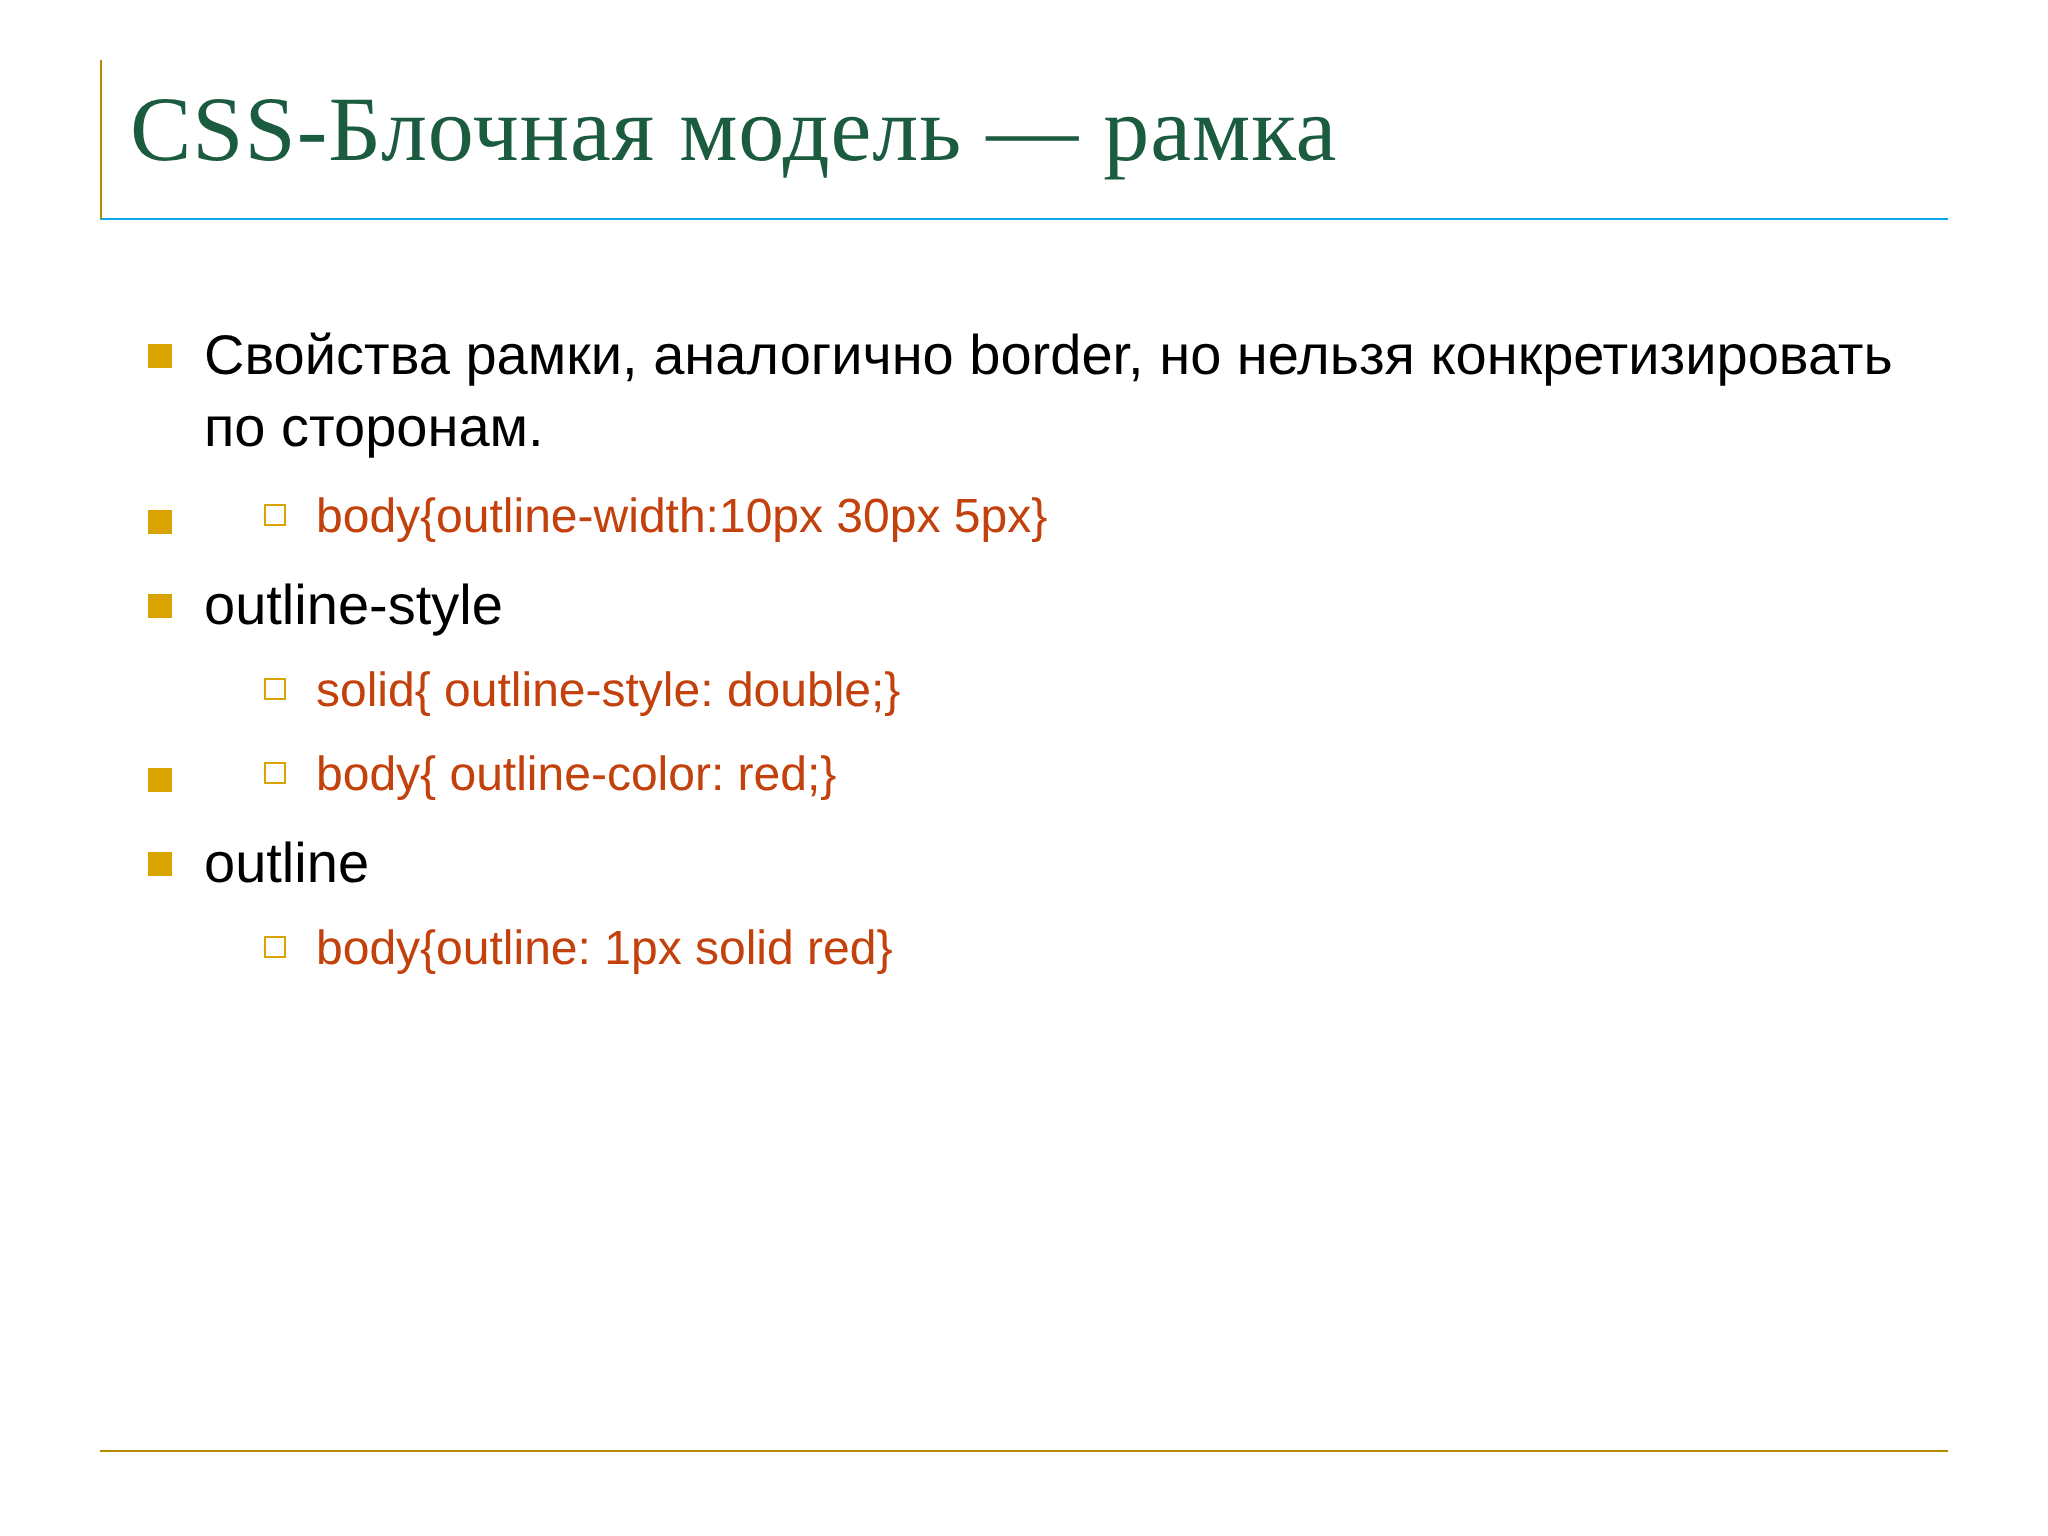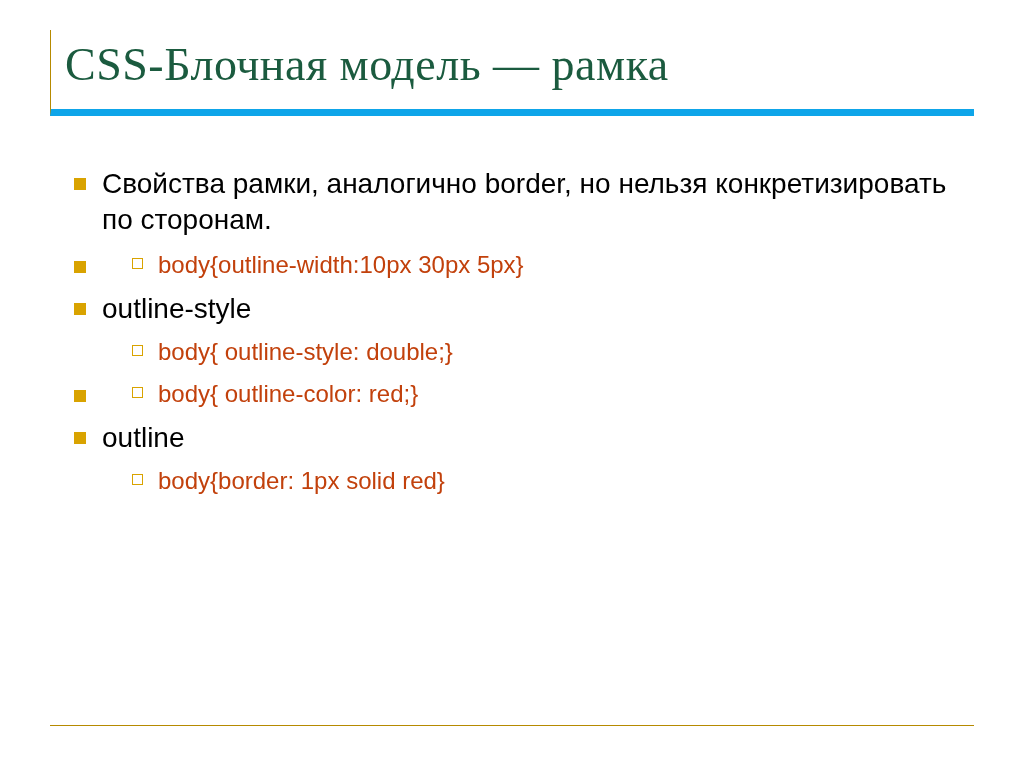--- a/index.html
+++ b/index.html
@@ -13,21 +13,21 @@
   }
   .slide {
     box-sizing: border-box;
     width: 1024px;
     height: 768px;
     padding: 30px 50px 40px 50px;
     position: relative;
   }
   .title-frame {
     border-left: 1px solid #b68a00;
-    border-bottom: 7px solid #0ea5e9;
+    border-bottom: 1px solid #0ea5e9;
     padding: 8px 0 18px 14px;
     margin-bottom: 50px;
   }
   h1.title {
     margin: 0;
     font-family: Garamond, "Times New Roman", Georgia, serif;
     font-weight: 400;
     font-size: 46px;
     color: #1b5b3f;
     letter-spacing: 0.5px;
@@ -106,38 +106,38 @@
         <li>
           <span>body{outline-width:10px 30px 5px}</span>
         </li>
       </ul>
     </li>
 
     <li>
       <span>outline-style</span>
       <ul class="lvl2">
         <li>
-          <span>body{ outline-style: double;}</span>
+          <span>solid{ outline-style: double;}</span>
         </li>
       </ul>
     </li>
 
     <li>
       <ul class="lvl2">
         <li>
           <span>body{ outline-color: red;}</span>
         </li>
       </ul>
     </li>
 
     <li>
       <span>outline</span>
       <ul class="lvl2">
         <li>
-          <span>body{border: 1px solid red}</span>
+          <span>body{outline: 1px solid red}</span>
         </li>
       </ul>
     </li>
 
   </ul>
 
   <div class="bottom-rule"></div>
 </div>
 
 </body></html>

